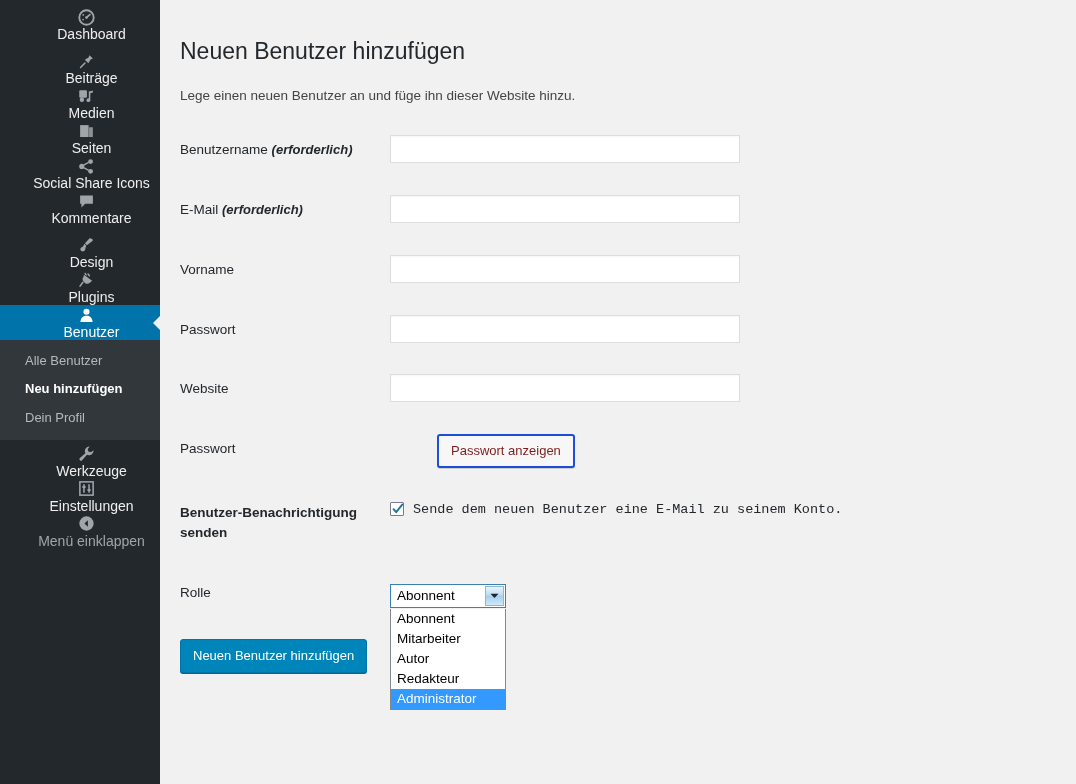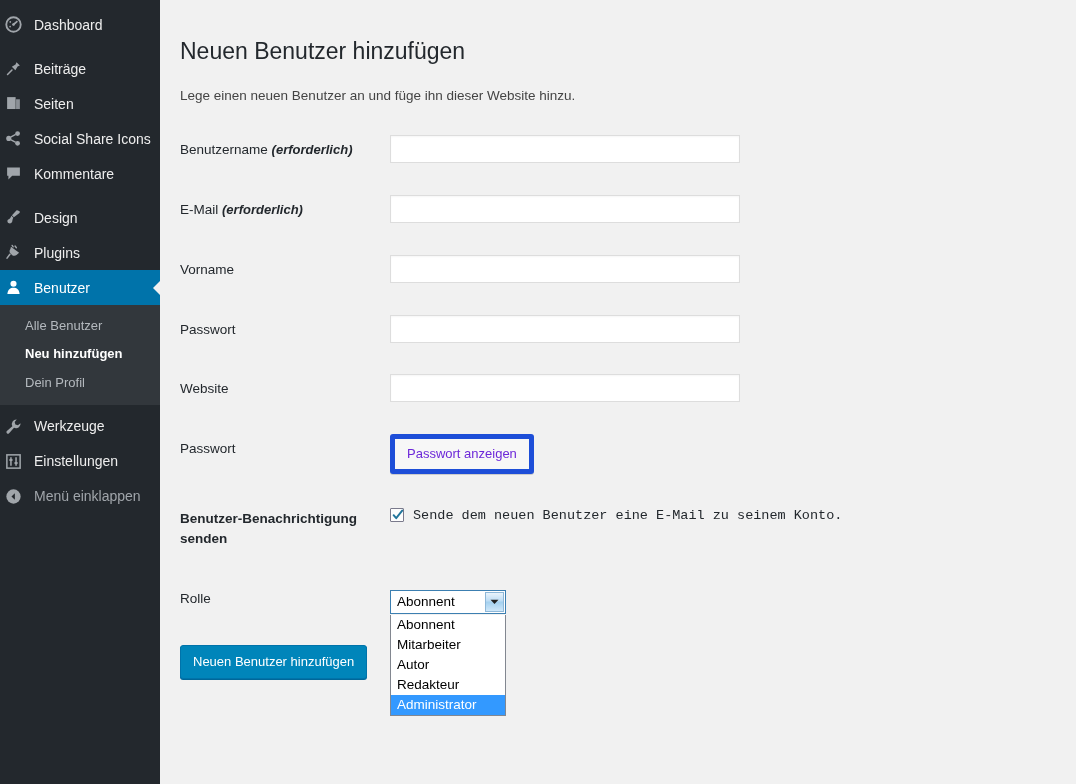--- a/index.html
+++ b/index.html
@@ -15,23 +15,23 @@
 
   
   #sidebar {
     width: 160px; min-width: 160px; height: 784px;
     background: #23282d;
     position: relative;
     padding-top: 7px;
   }
   .menu-item {
     display: flex; align-items: center;
-    height: 35px; padding-left: 3px;
+    height: 35px; padding-left: 12px;
     color: #eee; font-size: 14px;
-    cursor: pointer; position: relative;
+    cursor: pointer; position: relative; flex-direction: column;
   }
   .menu-item .mlabel { margin-left: 11px; line-height: 1; }
   .menu-item.active { background: #0073aa; color: #fff; }
   .menu-item.active .mlabel { color: #fff; }
   .menu-item.active::after {
     content: ""; position: absolute; right: -1px; top: 50%;
     margin-top: -8px; width: 0; height: 0;
     border-top: 8px solid transparent;
     border-bottom: 8px solid transparent;
     border-right: 8px solid #f1f1f1;
@@ -81,25 +81,26 @@
     width: 350px; height: 28px;
     border: 1px solid #ddd;
     background: #fff; color: #32373c;
     padding: 3px 8px; font-size: 14px;
     font-family: "Liberation Sans", sans-serif;
     box-shadow: 0 1px 2px rgba(0,0,0,.04) inset;
     outline: none;
   }
 
   button.button-secondary {
-    background: #f7f7f7; border: 5px solid #1d4ed8;
-    color: #6d28d9; font-size: 13px; padding: 5px 12px;
+    background: #f7f7f7; border: 2px solid #1d4ed8;
+    color: #7f1d1d; font-size: 13px; padding: 5px 12px;
     border-radius: 3px; cursor: pointer; line-height: 1.6;
     font-family: "Liberation Sans", sans-serif;
     box-shadow: 0 1px 0 #ccc;
+    margin-left: 47px;
   }
 
   .checkbox-row { display: flex; align-items: flex-start; padding-top: 4px; font-family: Liberation Mono, monospace; }
   .cb {
     width: 14px; height: 14px; flex: 0 0 14px;
     border: 1px solid #7a7a8c; background: #fdfdfd;
     border-radius: 1px; position: relative; cursor: pointer;
     display: inline-block;
   }
   .cb svg { position: absolute; left: 0; top: -1px; }
@@ -167,20 +168,32 @@
     <div class="menu-item">
       <span class="ico">
         <svg width="17" height="17" viewBox="0 0 20 20">
             <path d="M13.5 2.5 L17.5 6.5 L14.8 7.6 L12.2 12 L8 7.8 L12.4 5.2 Z" fill="#a0a5aa"></path>
             <path d="M8.2 11.8 L3 17" stroke="#a0a5aa" stroke-width="1.8" stroke-linecap="round"></path>
           </svg>
       </span>
       <span class="mlabel">Beiträge</span>
     </div>
 
+    <div class="menu-item">
+      <span class="ico">
+        <svg width="17" height="17" viewBox="0 0 20 20">
+            <rect x="1.5" y="2.5" width="9" height="9" rx="1.2" fill="#a0a5aa"></rect>
+            <circle cx="4.6" cy="13.8" r="2.6" fill="#a0a5aa"></circle>
+            <path d="M13.6 4 L13.6 14.4" stroke="#a0a5aa" stroke-width="1.8"></path>
+            <path d="M13.6 4 L17.5 3 L17.5 5.4 L13.6 6.4 Z" fill="#a0a5aa"></path>
+            <circle cx="12.2" cy="14.4" r="2.2" fill="#a0a5aa"></circle>
+          </svg>
+      </span>
+      <span class="mlabel">Medien</span>
+    </div>
 
     <div class="menu-item">
       <span class="ico">
         <svg width="17" height="17" viewBox="0 0 20 20">
             <rect x="2.5" y="2.5" width="10" height="14" fill="#a0a5aa"></rect>
             <rect x="13" y="5" width="4.5" height="11.5" fill="#8b9096"></rect>
           </svg>
       </span>
       <span class="mlabel">Seiten</span>
     </div>

